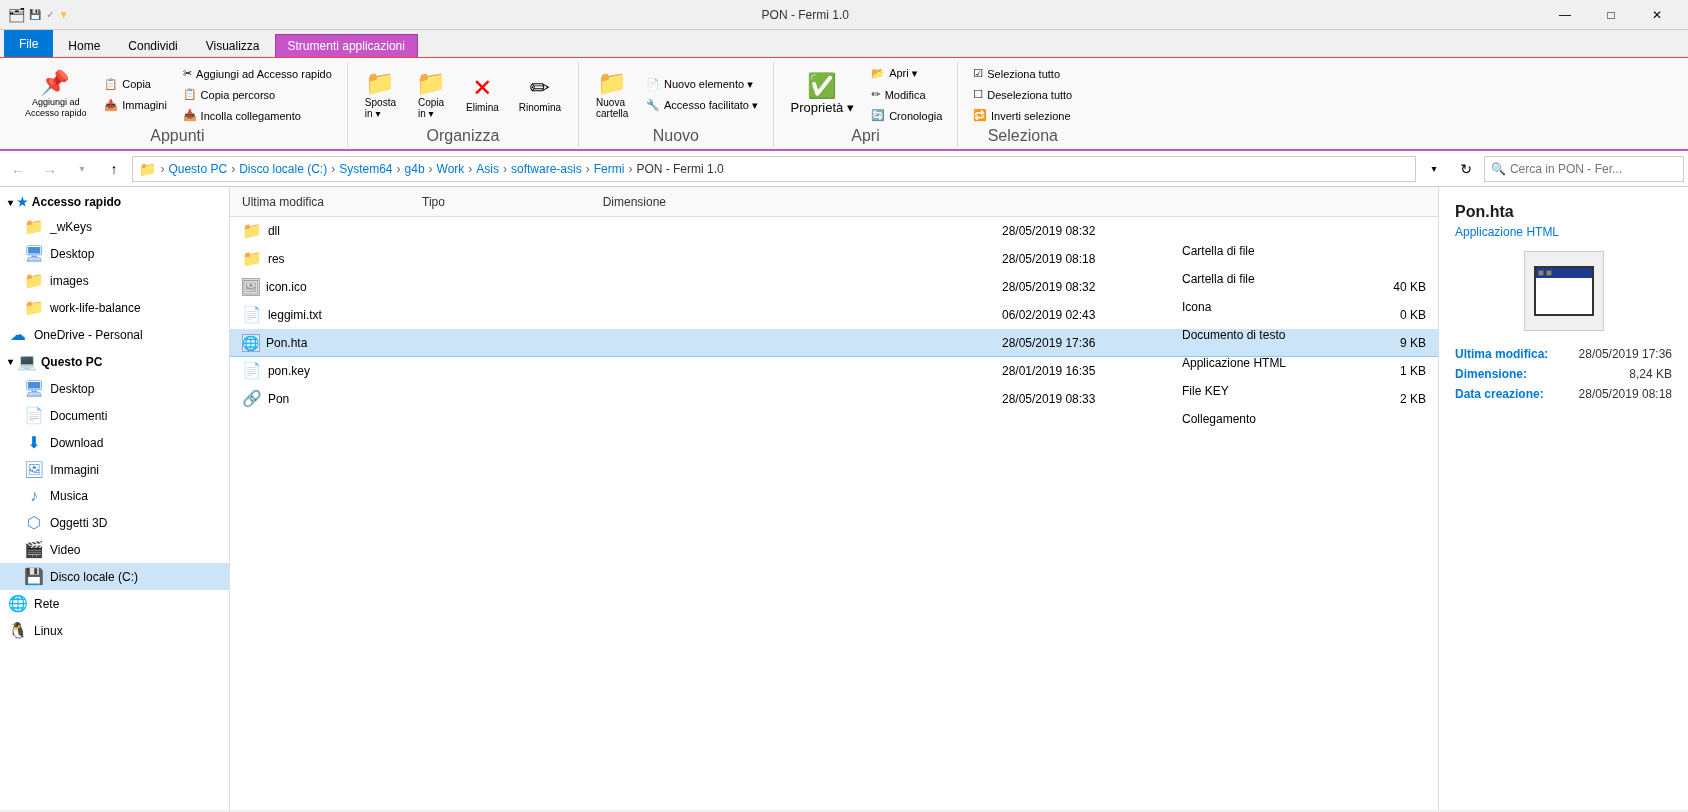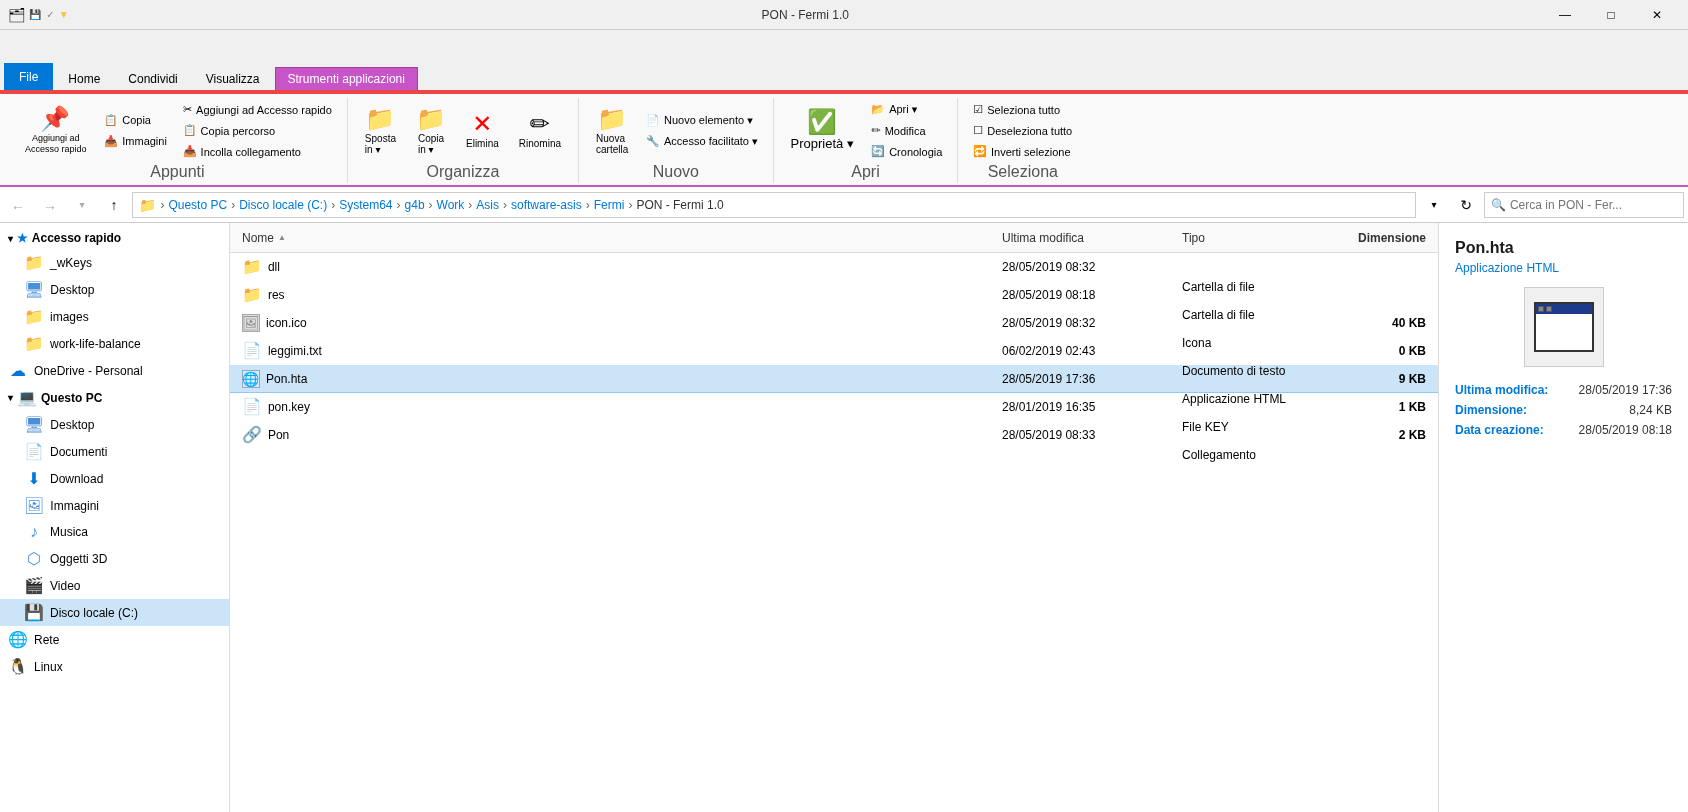--- a/index.html
+++ b/index.html
@@ -19,22 +19,21 @@
     .title-bar-controls { display: flex; gap: 0; }
     .title-bar-btn { width: 46px; height: 30px; border: none; background: transparent; cursor: pointer; font-size: 12px; display: flex; align-items: center; justify-content: center; }
 
     
     .ribbon-tabs {
       height: 28px;
       background: #f0f0f0;
       display: flex;
       align-items: flex-end;
       padding-left: 4px;
-      border-bottom: 4px solid #ef4444;
-      margin-top: 36px;
+      border-bottom: 1px solid #ef4444;
     }
     .ribbon-tab {
       padding: 4px 12px;
       cursor: pointer;
       font-size: 12px;
       border: 1px solid transparent;
       border-bottom: none;
       margin-right: 2px;
       background: transparent;
     }
@@ -221,21 +220,21 @@
       font-size: 12px;
       font-weight: normal;
       cursor: pointer;
       height: 100%;
       gap: 4px;
       color: #333;
     }
     .col-nome { flex: 2; min-width: 280px; }
     .col-data { width: 180px; }
     .col-tipo { width: 160px; }
-    .col-dim { width: 100px; text-align: right; justify-content: flex-end; font-weight: bold; }
+    .col-dim { width: 100px; text-align: right; justify-content: flex-end; }
 
     .file-list-body { flex: 1; overflow-y: auto; }
     .file-row {
       display: flex;
       align-items: center;
       height: 28px;
       padding: 0 4px;
       cursor: pointer;
       border-bottom: 1px solid transparent;
     }
@@ -582,24 +581,20 @@
 
     <div class="sidebar-item" style="padding-left:8px;">
       <span class="sidebar-icon linux">🐧</span>
       <span>Linux</span>
     </div>
   </div>
 
   <div class="file-list-container">
 
     <div class="file-list-header">
-      <div class="col-header col-nome">
-        <span>Nome</span>
-        <span class="sort-arrow">▲</span>
-      </div>
       <div class="col-header col-data">
         <span>Ultima modifica</span>
       </div>
       <div class="col-header col-tipo">
         <span>Tipo</span>
       </div>
       <div class="col-header col-dim">
         <span>Dimensione</span>
       </div>
     </div>

